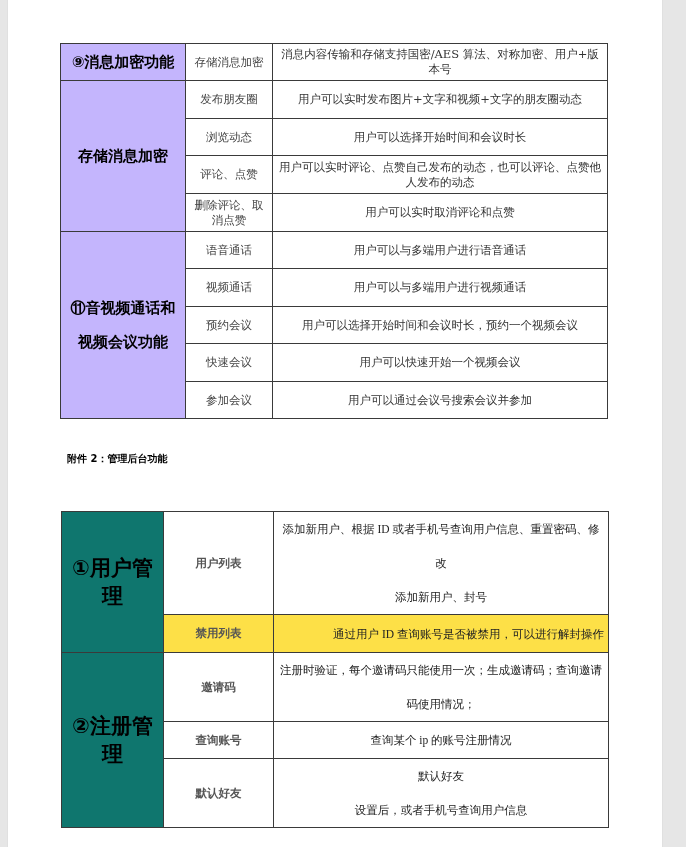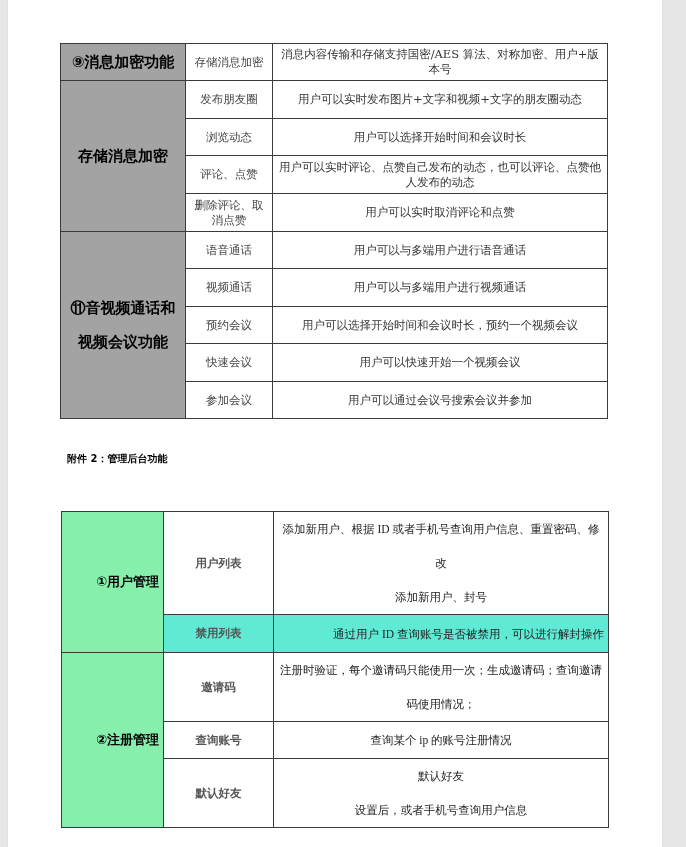--- a/index.html
+++ b/index.html
@@ -17,39 +17,39 @@
   table { border-collapse: collapse; position: absolute; table-layout: fixed; }
   td {
     border: 1px solid #3a3a3a;
     text-align: center; vertical-align: middle;
     padding: 0 4px;
     color: #333;
   }
   .t1 { left: 52px; top: 43px; width: 547px; }
   .t1 td { font-size: 11.5px; line-height: 15px; }
   .t1 .cat {
-    background: #a3a3a3; color: #000;
+    background: #c4b5fd; color: #000;
     font-family: "DejaVu Sans", "Liberation Sans", sans-serif;
     font-weight: bold; font-size: 15px; line-height: 34px;
   }
   .t1 .sub { color: #444; }
   .t2 { left: 53px; top: 511px; width: 547px; }
   .t2 td { font-size: 11px; }
   .t2 .cat {
-    background: #86efac; color: #000;
+    background: #0f766e; color: #000;
     font-family: "DejaVu Sans", "Liberation Sans", sans-serif;
-    font-weight: bold; font-size: 13px; text-align: right;
+    font-weight: bold; font-size: 21px;
   }
   .t2 .sub { color: #555; font-size: 11.5px; font-weight: bold; }
   .t2 .desc {
     font-family: Liberation Serif, serif;
     color: #222; line-height: 34px; font-size: 11.5px;
   }
   .t2 .desc.left { text-align: right; padding-left: 6px; }
-  .t2 .shade { background: #5eead4; }
+  .t2 .shade { background: #fde047; }
   .heading {
     position: absolute; left: 59px; top: 452px;
     font-family: "DejaVu Sans", "Liberation Sans", sans-serif;
     font-weight: bold; font-size: 10px; color: #000;
   }
 </style>
 </head>
 <body>
 
 <div class="page">

